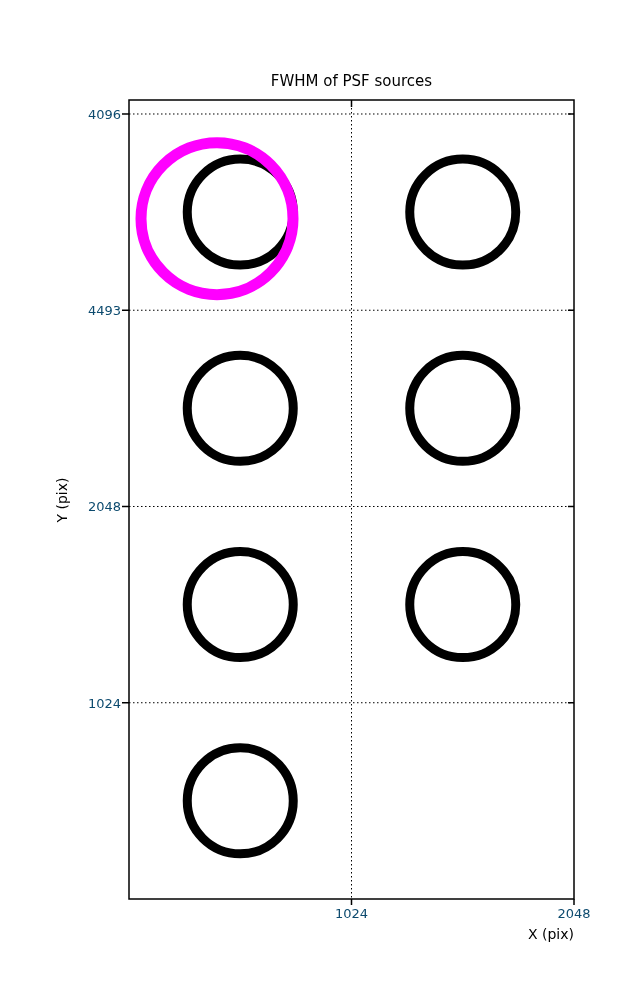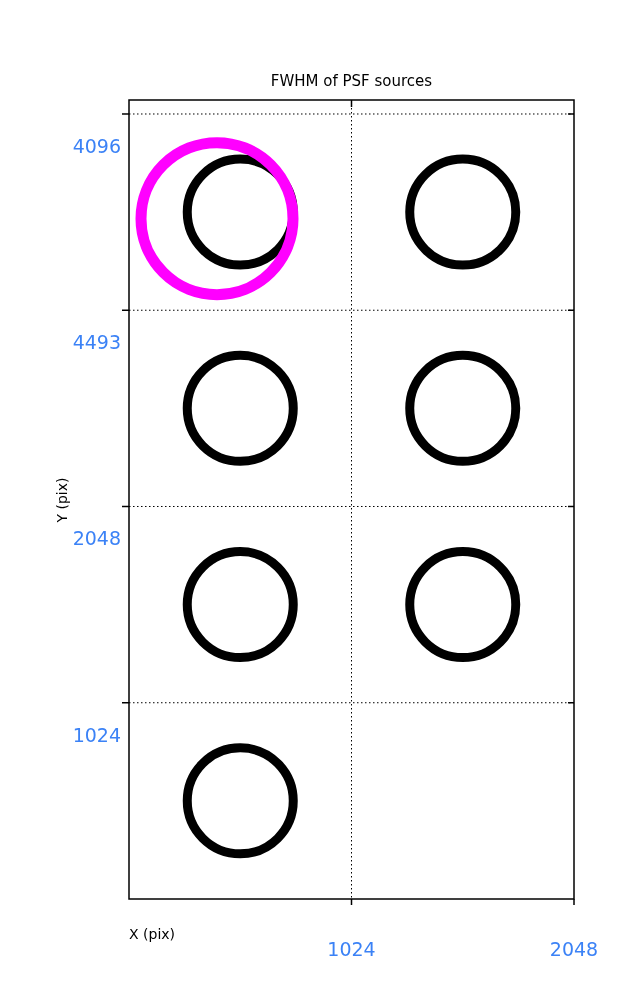--- a/index.html
+++ b/index.html
@@ -23,39 +23,38 @@
     text-align: center;
     font-size: 15px;
     color: #000000;
     white-space: nowrap;
   }
   .xlabel {
     position: absolute;
     left: 129px;
     top: 926px;
     width: 445px;
-    text-align: left;
+    text-align: right;
     font-size: 14px;
     color: #000000;
   }
   .ylabel {
     position: absolute;
     left: 62px;
     top: 500px;
     font-size: 14px;
     color: #000000;
     transform: translate(-50%, -50%) rotate(-90deg);
     white-space: nowrap;
   }
   .tick-label {
     position: absolute;
-    font-size: 19px;
-    color: #3b82f6;
+    font-size: 13px;
+    color: #0c4a6e;
     white-space: nowrap;
-    margin-top: 32px;
   }
   .tick-label.ytick { transform: translate(-100%, -50%); }
   .tick-label.xtick { transform: translate(-50%, 0); }
   svg { position: absolute; left: 0; top: 0; }
 </style>
 </head>
 <body>
 
 <div class="figure">
   <div class="chart-title">FWHM of PSF sources</div>

